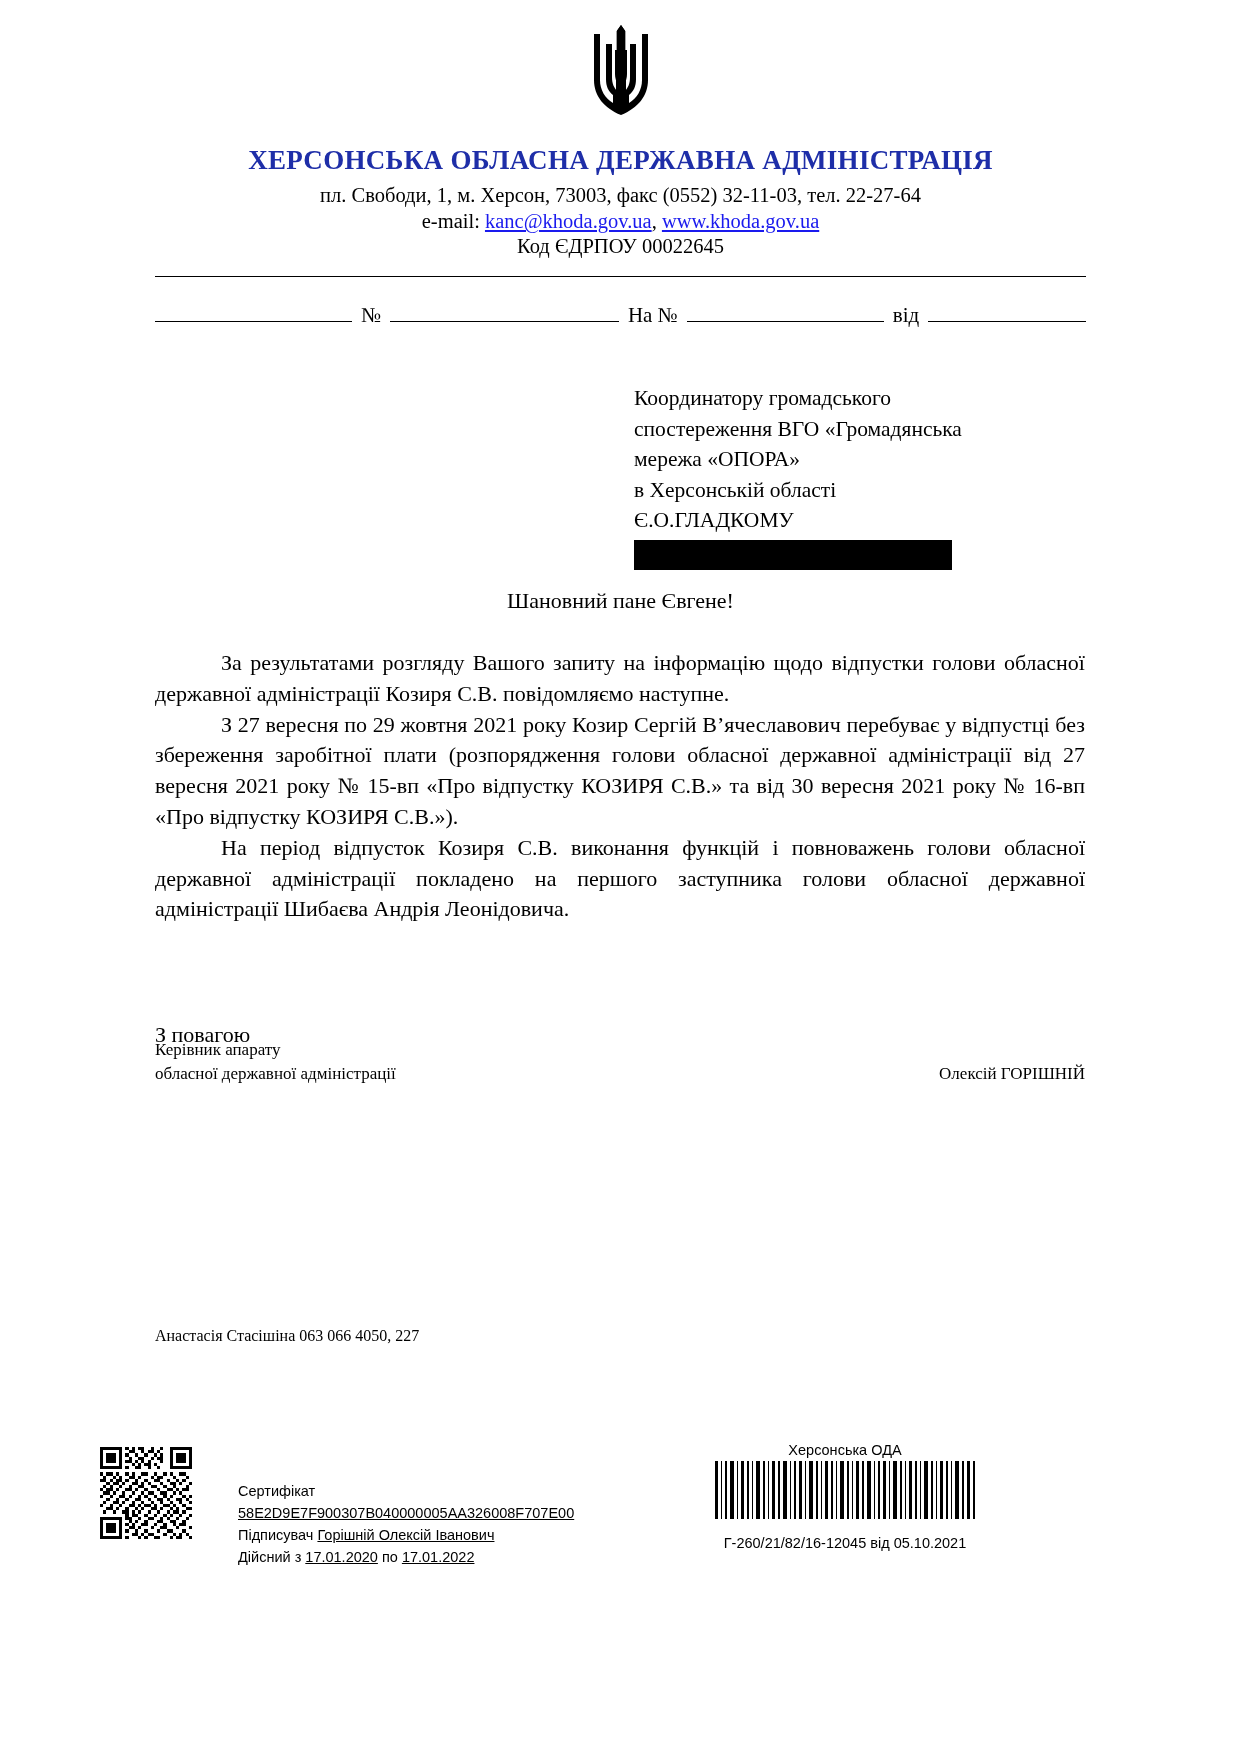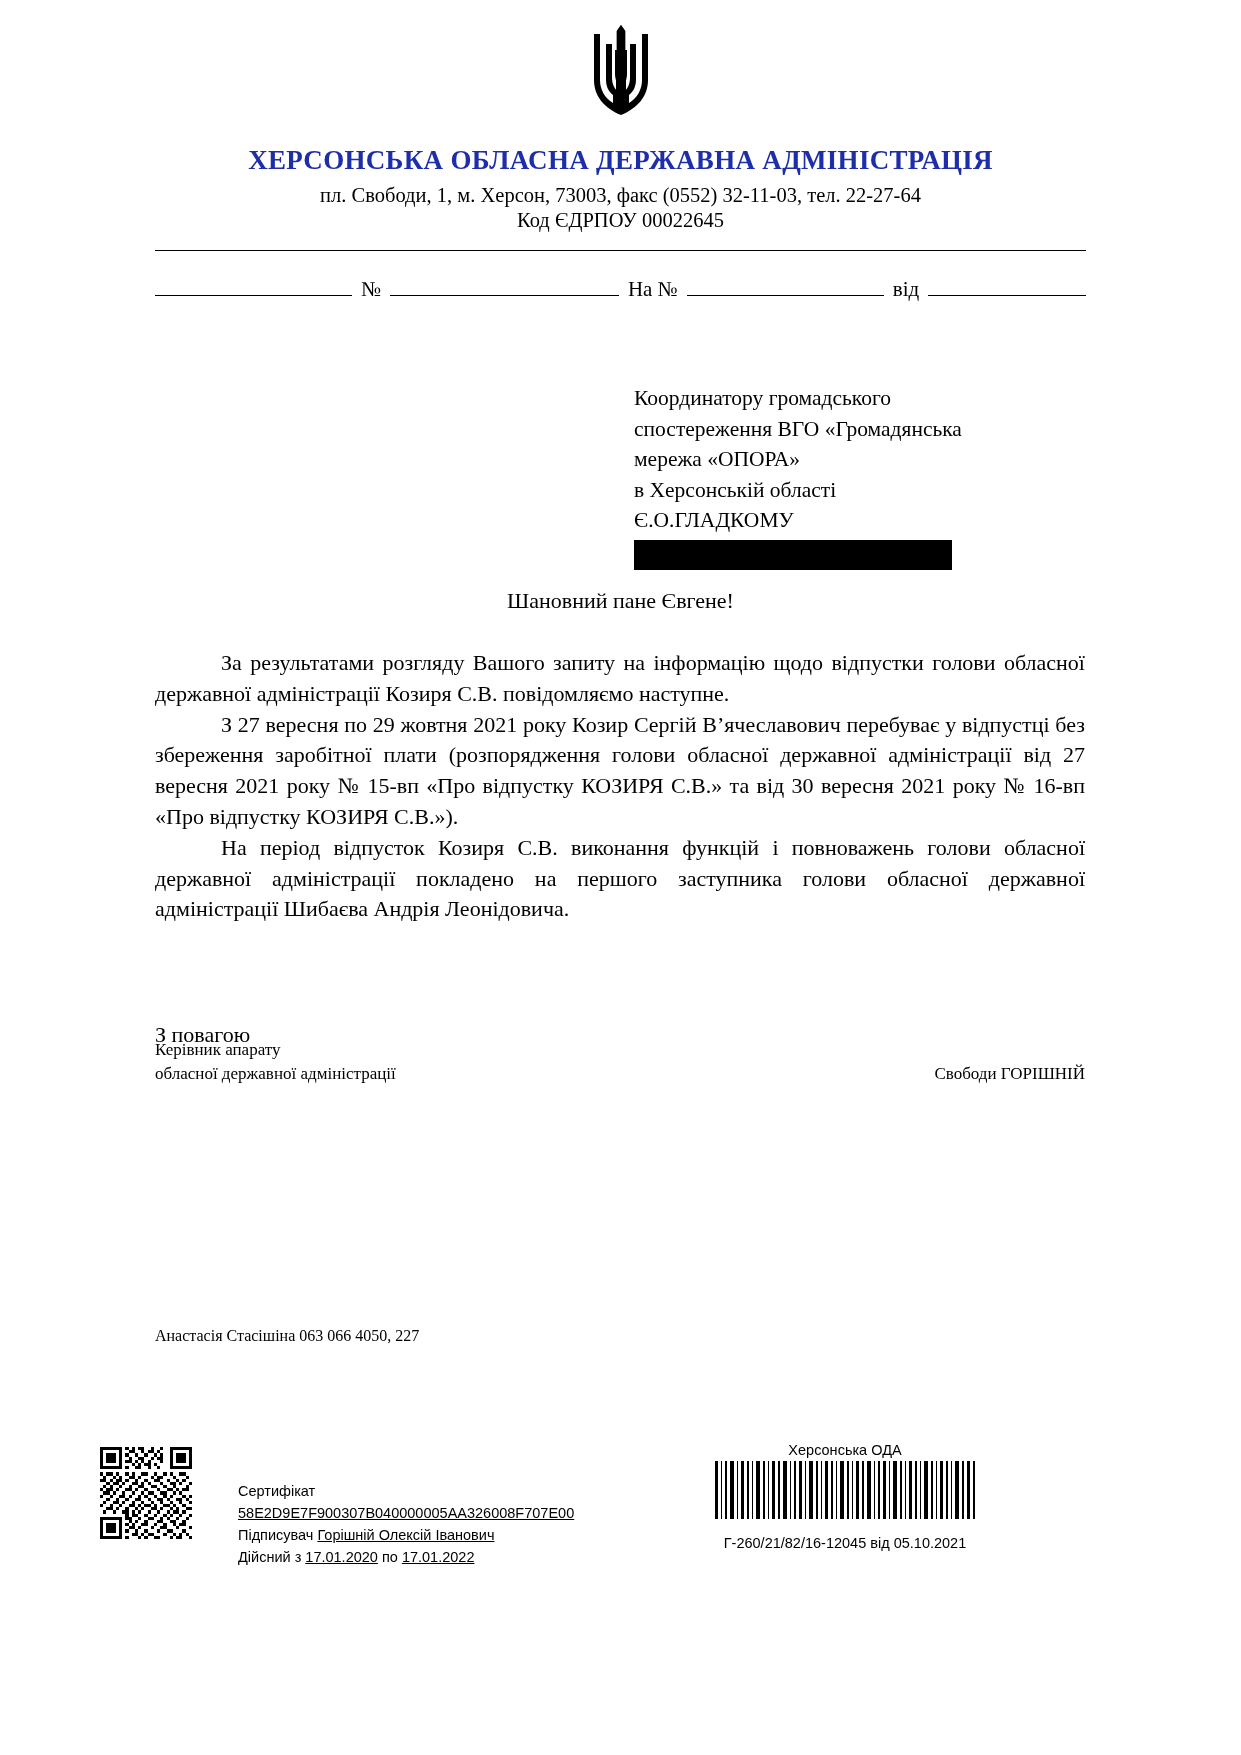--- a/index.html
+++ b/index.html
@@ -216,20 +216,23 @@
       <g fill="#000000">
         <path d="M35 3 L39.2 9 L39.2 34 L35 39 L30.8 34 L30.8 9 Z"></path>
         <path d="M35 36 L40 44 L40 78 C40 84 38 88 35 92 C32 88 30 84 30 78 L30 44 Z"></path>
         <path d="M8 12 L14 12 L14 58 C14 68 19 76 27 81 L27 73 C22 69 20 64 20 57 L20 22 L26 22 L26 55 C26 62 28 66 32 70 L32 62 C30 59 29 56 29 52 L29 28 L35 28 L35 35 L30.8 34 L30.8 9 L35 3 L39.2 9 L39.2 34 L35 35 L35 28 L41 28 L41 52 C41 56 40 59 38 62 L38 70 C42 66 44 62 44 55 L44 22 L50 22 L50 57 C50 64 48 69 43 73 L43 81 C51 76 56 68 56 58 L56 12 L62 12 L62 58 C62 74 52 86 35 93 C18 86 8 74 8 58 Z"></path>
       </g>
     </svg>
   </div>
 
   <div class="org-name">ХЕРСОНСЬКА ОБЛАСНА ДЕРЖАВНА АДМІНІСТРАЦІЯ</div>
   <div class="addr-line">пл. Свободи, 1, м. Херсон, 73003, факс (0552) 32-11-03, тел. 22-27-64</div>
+  <div class="addr-line2">
+    <span>e-mail: </span><span class="mail-link">kanc@khoda.gov.ua</span><span>, </span><span class="mail-link">www.khoda.gov.ua</span>
+  </div>
   <div class="edrpou-line">Код ЄДРПОУ 00022645</div>
 
   <hr class="hr-main">
 
   <div class="reg-line">
     <span class="ul ul-a"></span>
     <span class="reg-label">№</span>
     <span class="ul ul-b"></span>
     <span class="reg-label">На №</span>
     <span class="ul ul-c"></span>
@@ -255,21 +258,21 @@
   </div>
 
   <div class="regards">З повагою</div>
 
   <div class="signature">
     <div class="sig-row">
       <div class="sig-left">Керівник апарату</div>
     </div>
     <div class="sig-row">
       <div class="sig-left">обласної державної адміністрації</div>
-      <div class="sig-right">Свободи ГОРІШНІЙ</div>
+      <div class="sig-right">Олексій ГОРІШНІЙ</div>
     </div>
   </div>
 
   <div class="executor">Анастасія Стасішіна 063 066 4050, 227</div>
 
   <div class="footer">
 
     <svg class="qr" viewBox="0 0 29 29" shape-rendering="crispEdges">
       <rect width="29" height="29" fill="#ffffff"></rect>
       <g fill="#000000">

